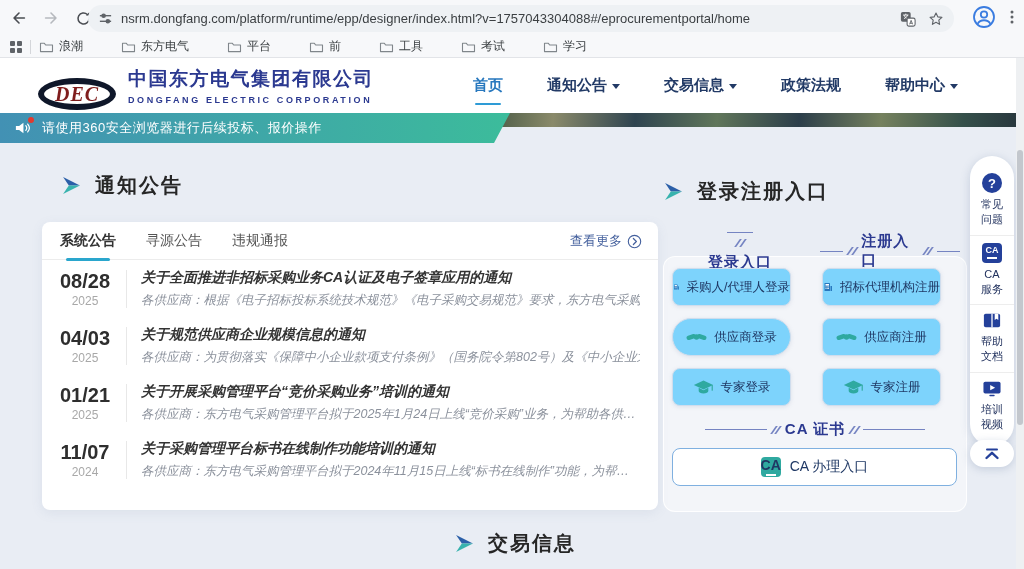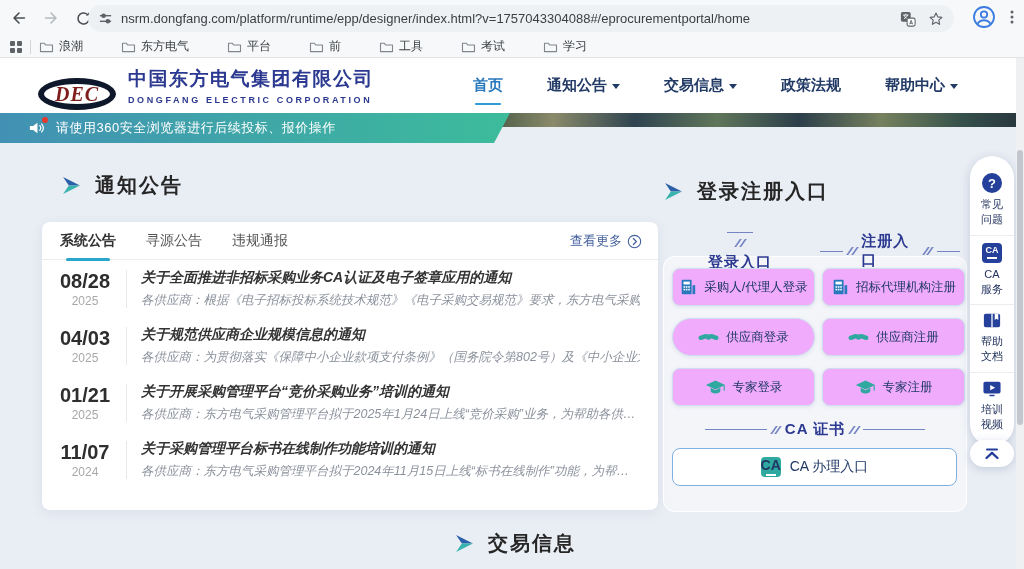--- a/index.html
+++ b/index.html
@@ -31,21 +31,21 @@
   .nav-item.active { color:#2878be; }
   .nav-item.active::after { content:""; position:absolute; left:2px; right:2px; bottom:-6px; height:2px; background:#2e9bd6; border-radius:1px; }
   .caret { width:0; height:0; border-left:4.5px solid transparent; border-right:4.5px solid transparent; border-top:5px solid #223a66; margin-top:2px; }
 
   
   .photo-strip { position:absolute; left:0; top:113px; width:1024px; height:14px;
     background:linear-gradient(95deg,#39502e 0%,#5a6a45 7%,#2e4a52 14%,#6b7a55 22%,#31424e 30%,#7d8a60 38%,#364b3a 46%,#8a8a6a 54%,#2f4450 62%,#60765a 70%,#2c3e4a 78%,#75815e 86%,#35504a 94%,#27343c 100%); }
   .ticker { position:absolute; left:0; top:113px; width:510px; height:30px;
     background:linear-gradient(90deg,#4291b4 0%,#3cbc9b 100%);
     clip-path:polygon(0 0,100% 0,calc(100% - 16px) 100%,0 100%);
-    display:flex; align-items:center; padding-left:28px; z-index:11; }
+    display:flex; align-items:center; padding-left:14px; z-index:11; }
   .ticker-text { color:#ffffff; font-size:13px; margin-left:10px; letter-spacing:0.5px; }
   .spk-wrap { position:relative; width:18px; height:16px; }
   .red-dot { position:absolute; right:-2px; top:-3px; width:6px; height:6px; border-radius:50%; background:#e23a2e; }
 
   
   .sec-title { position:absolute; display:flex; align-items:center; gap:14px; }
   .sec-title .txt { font-size:20px; font-weight:bold; color:#262626; letter-spacing:2px; }
 
   
   .notice-card { position:absolute; left:42px; top:222px; width:616px; height:288px; background:#ffffff; border-radius:8px; box-shadow:0 3px 12px rgba(100,120,160,0.10); }
@@ -63,21 +63,21 @@
   .n-title { font-size:14px; font-weight:bold; color:#333; white-space:nowrap; overflow:hidden; text-overflow:ellipsis; }
   .n-ex { font-size:12.5px; color:#8b919c; margin-top:5px; white-space:nowrap; overflow:hidden; }
 
   
   .entry-panel { position:absolute; left:663px; top:256px; width:304px; height:256px; background:rgba(255,255,255,0.45); border:1px solid rgba(255,255,255,0.9); border-radius:12px; }
   .entry-hd { position:absolute; display:flex; align-items:center; justify-content:center; gap:6px; color:#2b3990; font-weight:bold; font-size:15px; letter-spacing:1px; }
   .hline { width:26px; height:1px; background:#7584c2; }
   .hline.long { width:62px; }
   .slashes { display:inline-flex; gap:3px; }
   .slashes i { display:block; width:1.5px; height:8px; background:#7584c2; transform:skewX(-35deg); }
-  .entry-btn { position:absolute; width:143px; height:38px; background:#f0abfc; border:1px solid #cfdded; border-radius:8px; box-shadow:0 1px 4px rgba(120,140,170,0.18); display:flex; align-items:center; justify-content:center; gap:7px; cursor:pointer; }
+  .entry-btn { position:absolute; width:119px; height:38px; background:#7dd3fc; border:1px solid #cfdded; border-radius:8px; box-shadow:0 1px 4px rgba(120,140,170,0.18); display:flex; align-items:center; justify-content:center; gap:7px; cursor:pointer; }
   .entry-btn span { font-size:12.5px; color:#1f3864; white-space:nowrap; }
   .ca-btn { position:absolute; left:672px; top:448px; width:285px; height:38px; background:#ffffff; border:1px solid #7fb0e0; border-radius:8px; display:flex; align-items:center; justify-content:center; gap:9px; cursor:pointer; }
   .ca-btn span { font-size:14px; color:#1f3864; }
   .ca-badge { width:20px; height:20px; border-radius:4px; background:#2fa9a0; color:#fff; display:flex; flex-direction:column; align-items:center; justify-content:center; font-size:9px; font-weight:bold; line-height:1; }
   .ca-badge em { display:block; width:10px; height:1.5px; background:#fff; margin-top:2px; font-style:normal; }
   .ca-badge.navy { background:#24409a; }
 
   
   .float-bar { position:absolute; left:970px; top:156px; width:44px; background:#ffffff; border-radius:22px; box-shadow:0 2px 10px rgba(110,130,165,0.30); padding:10px 0 6px; z-index:20; }
   .fb-item { display:flex; flex-direction:column; align-items:center; padding:7px 0 8px; cursor:pointer; }

